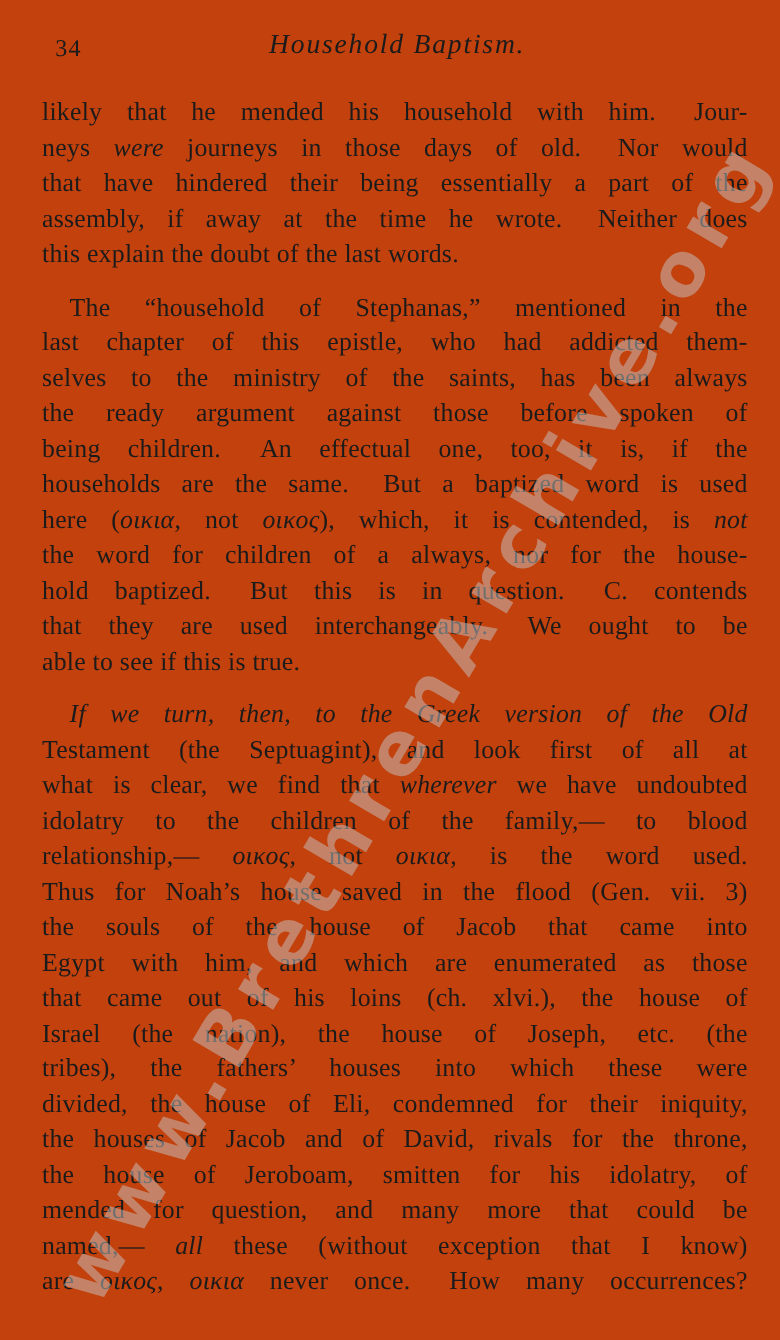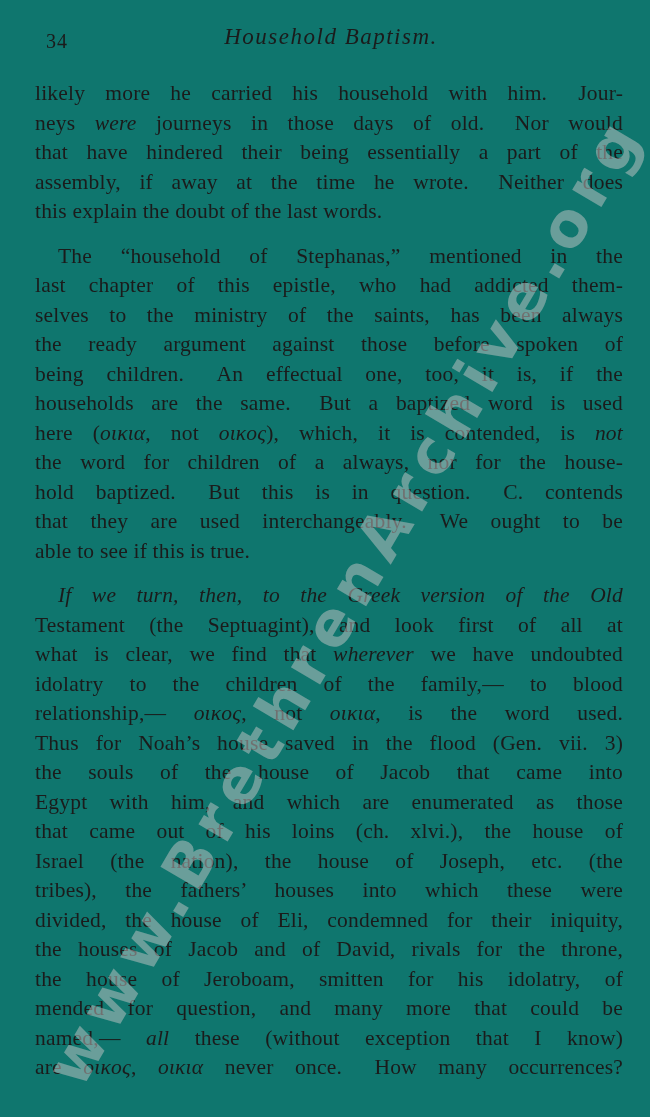--- a/index.html
+++ b/index.html
@@ -1,19 +1,19 @@
 <!DOCTYPE html>
 <html><head>
 <meta charset="utf-8">
 <style>
   html, body { margin:0; padding:0; background:#ffffff; }
   .page {
     position:relative;
     width:650px; height:1117px;
-    background:#0f766e;
+    background:#c2410c;
     font-family:"Liberation Serif", serif;
     color:#1b1b1b;
     overflow:hidden;
   }
   .header { position:absolute; top:24px; left:0; right:0; height:34px; }
   .page-number {
     position:absolute; left:46px; top:6px;
     font-size:20px; letter-spacing:1px;
   }
   .running-title {
@@ -60,21 +60,21 @@
 
 <div class="page">
 
   <div class="header">
     <span class="page-number">34</span>
     <div class="running-title">Household Baptism.</div>
   </div>
 
   <div class="body-text">
       <div class="para">
-        <div class="line">likely more he carried his household with him.  Jour-</div>
+        <div class="line">likely that he mended his household with him.  Jour-</div>
         <div class="line">neys <i>were</i> journeys in those days of old.  Nor would</div>
         <div class="line">that have hindered their being essentially a part of the</div>
         <div class="line">assembly, if away at the time he wrote.  Neither does</div>
         <div class="line last">this explain the doubt of the last words.</div>
       </div>
       <div class="para">
         <div class="line first-indent">The “household of Stephanas,” mentioned in the</div>
         <div class="line">last chapter of this epistle, who had addicted them-</div>
         <div class="line">selves to the ministry of the saints, has been always</div>
         <div class="line">the ready argument against those before spoken of</div>

